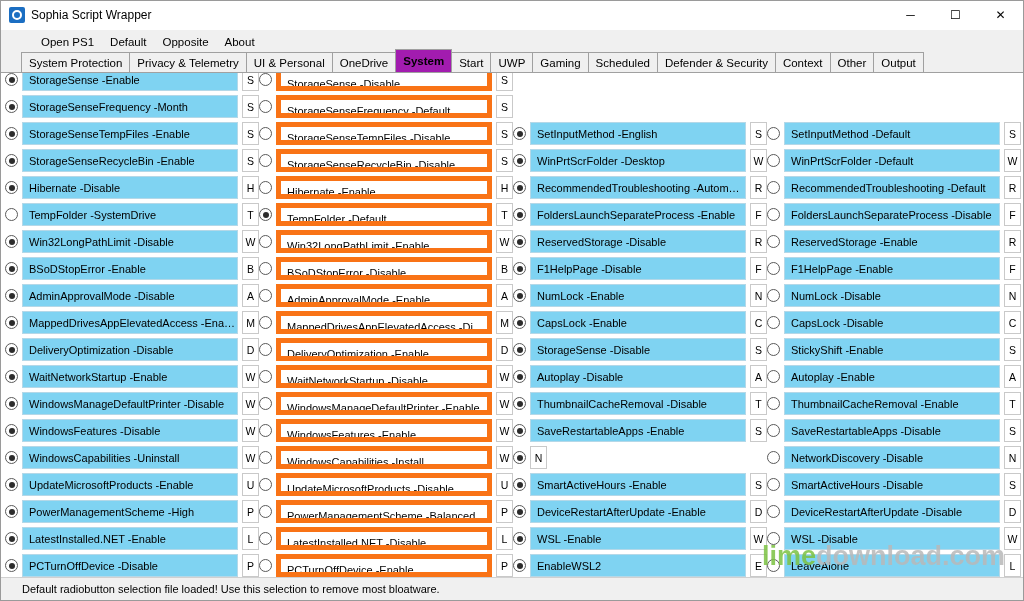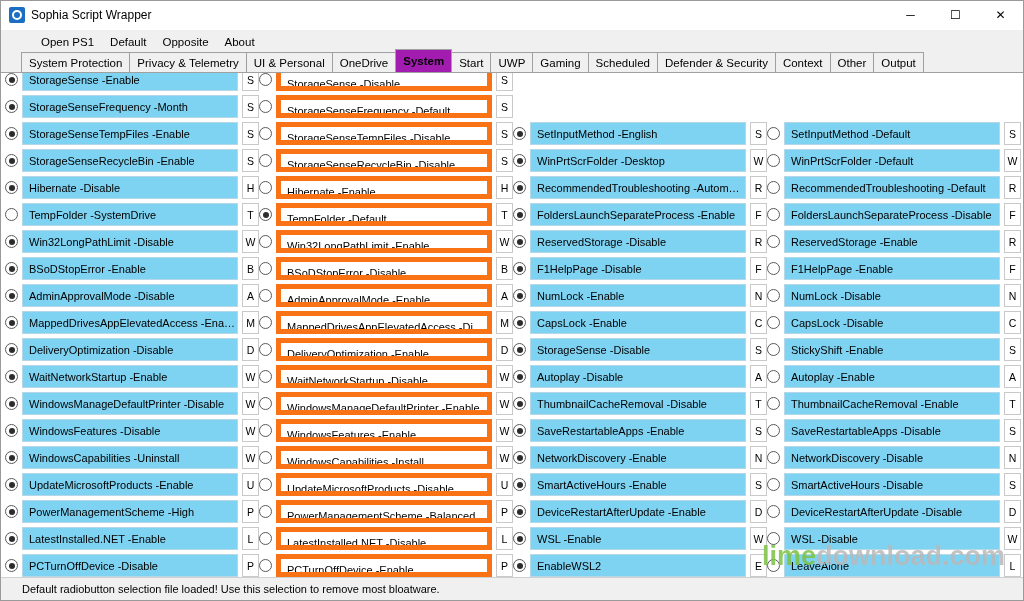--- a/index.html
+++ b/index.html
@@ -495,21 +495,20 @@
           <div class="label-box">ThumbnailCacheRemoval -Disable</div>
           <div class="key-box">T</div>
         </div>
         <div class="row">
           <div class="radio checked"></div>
           <div class="label-box">SaveRestartableApps -Enable</div>
           <div class="key-box">S</div>
         </div>
         <div class="row">
           <div class="radio checked"></div>
-          <div class="label-box">NetworkDiscovery -Enable</div>
           <div class="key-box">N</div>
         </div>
         <div class="row">
           <div class="radio checked"></div>
           <div class="label-box">SmartActiveHours -Enable</div>
           <div class="key-box">S</div>
         </div>
         <div class="row">
           <div class="radio checked"></div>
           <div class="label-box">DeviceRestartAfterUpdate -Enable</div>

